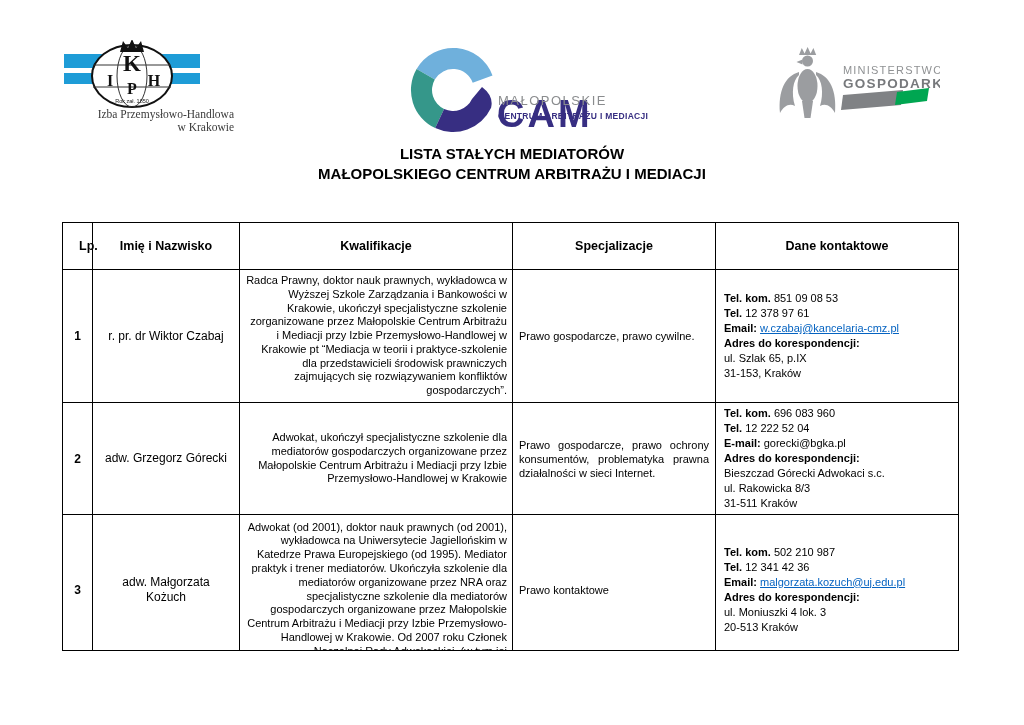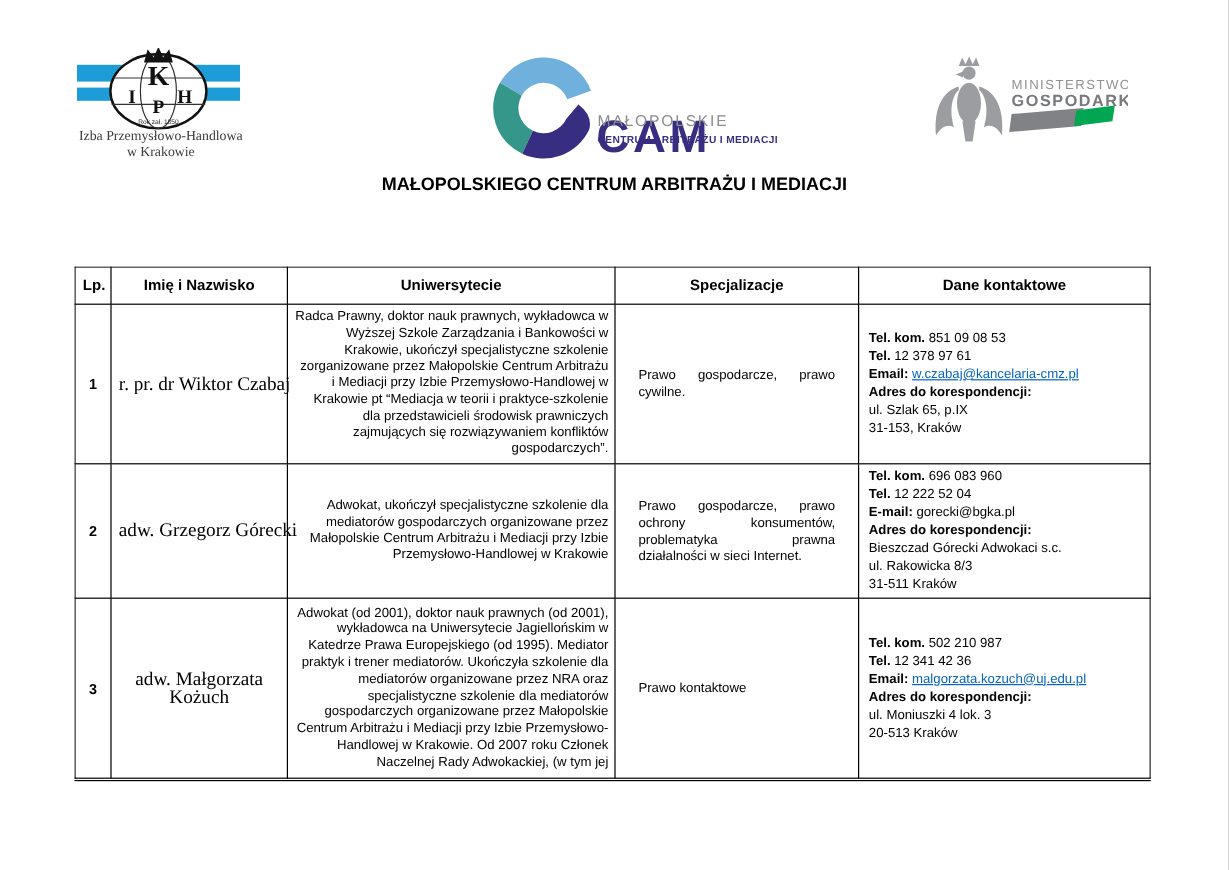--- a/index.html
+++ b/index.html
@@ -5,44 +5,44 @@
   * { margin:0; padding:0; box-sizing:border-box; }
   html,body { background:#888; }
   .page {
     position:relative; width:1024px; height:725px; background:#ffffff;
     font-family:"Liberation Sans","DejaVu Sans",sans-serif; color:#000;
     overflow:hidden; margin:0 auto;
   }
   
   .logo { position:absolute; }
   .iph-caption {
-    position:absolute; left:34px; top:108px; width:200px; text-align:center;
+    position:absolute; left:34px; top:108px; width:200px; text-align:right;
     font-family:"Liberation Serif","DejaVu Serif",serif; font-size:11.5px;
     line-height:13px; color:#3a3a3a;
   }
   
   .doc-title {
     position:absolute; left:0; top:144px; width:100%; text-align:center;
     font-size:15px; font-weight:bold; line-height:20px; color:#000;
   }
   
   .table-wrap {
     position:absolute; left:62px; top:222px; width:897px; height:429px;
     overflow:hidden; border-bottom:1px solid #000;
   }
   table.mediators {
     border-collapse:collapse; table-layout:fixed; width:896px;
     font-size:11px;
   }
   table.mediators td, table.mediators th { border:1px solid #000; vertical-align:middle; }
-  th.hdr { font-size:12.5px; font-weight:bold; text-align:center; height:31px; padding:6px; }
+  th.hdr { font-size:12.5px; font-weight:bold; text-align:center; height:31px; padding:16px; }
   td.lp   { text-align:center; font-weight:bold; font-size:12px; }
-  td.name { text-align:center; font-size:16px; white-space:pre; line-height:15px; padding:0 6px;font-family:Liberation Serif, serif; }
+  td.name { text-align:center; font-size:12px; white-space:pre; line-height:15px; padding:0 6px; }
   td.qual { vertical-align:top; text-align:right; padding:3px 5px; line-height:13.8px; }
-  td.spec { padding:3px 19px; text-align:justify; line-height:14px; }
+  td.spec { padding:3px 6px; text-align:justify; line-height:14px; }
   td.contact { padding:3px 8px; line-height:15px; }
   .contact-line { white-space:nowrap; }
   .contact-line .b { font-weight:bold; }
   .contact-line .b:not(:empty) { margin-right:3px; }
   a.link { color:#0563c1; text-decoration:underline; cursor:pointer;text-align:center; }
   tr.r1 { height:133px; }
   tr.r2 { height:112px; }
   tr.r3 { height:150px; }
 </style>
 </head>
@@ -88,37 +88,38 @@
       <path d="M41,27 C55,31 62,46 60,68 C56,61 51,58 45,61 C49,48 47,35 41,30 Z"></path>
       <path d="M27,56 L38,56 L35.5,73 L29.5,73 Z"></path>
     </g>
     <text x="68" y="29" font-size="11" letter-spacing="1.2" fill="#8f9193">MINISTERSTWO</text>
     <text x="68" y="43" font-size="13.5" font-weight="bold" letter-spacing="1.3" fill="#77797c">GOSPODARKI</text>
     <polygon points="68,50 128,45 126,60 66,65" fill="#808285"></polygon>
     <polygon points="122,47 154,43 152,56 120,60" fill="#00a651"></polygon>
   </svg>
 
   <div class="doc-title">
+    <div>LISTA STAŁYCH MEDIATORÓW</div>
     <div>MAŁOPOLSKIEGO CENTRUM ARBITRAŻU I MEDIACJI</div>
   </div>
 
   <div class="table-wrap">
     <table class="mediators">
       <colgroup>
         <col style="width:30px">
           <col style="width:147px">
           <col style="width:273px">
           <col style="width:203px">
           <col style="width:243px">
       </colgroup>
       <tbody>
           <tr>
         <th class="hdr">Lp.</th>
         <th class="hdr">Imię i Nazwisko</th>
-        <th class="hdr">Uniwersytecie</th>
+        <th class="hdr">Kwalifikacje</th>
         <th class="hdr">Specjalizacje</th>
         <th class="hdr">Dane kontaktowe</th>
       </tr>
 
       <tr class="r1">
         <td class="lp">1</td>
         <td class="name">r. pr. dr Wiktor Czabaj</td>
         <td class="qual">Radca Prawny, doktor nauk prawnych, wykładowca w Wyższej Szkole Zarządzania i Bankowości w Krakowie, ukończył specjalistyczne szkolenie zorganizowane przez Małopolskie Centrum Arbitrażu i Mediacji przy Izbie Przemysłowo-Handlowej w Krakowie pt “Mediacja w teorii i praktyce-szkolenie dla przedstawicieli środowisk prawniczych zajmujących się rozwiązywaniem konfliktów gospodarczych”.</td>
         <td class="spec">Prawo gospodarcze, prawo cywilne.</td>
         <td class="contact">

